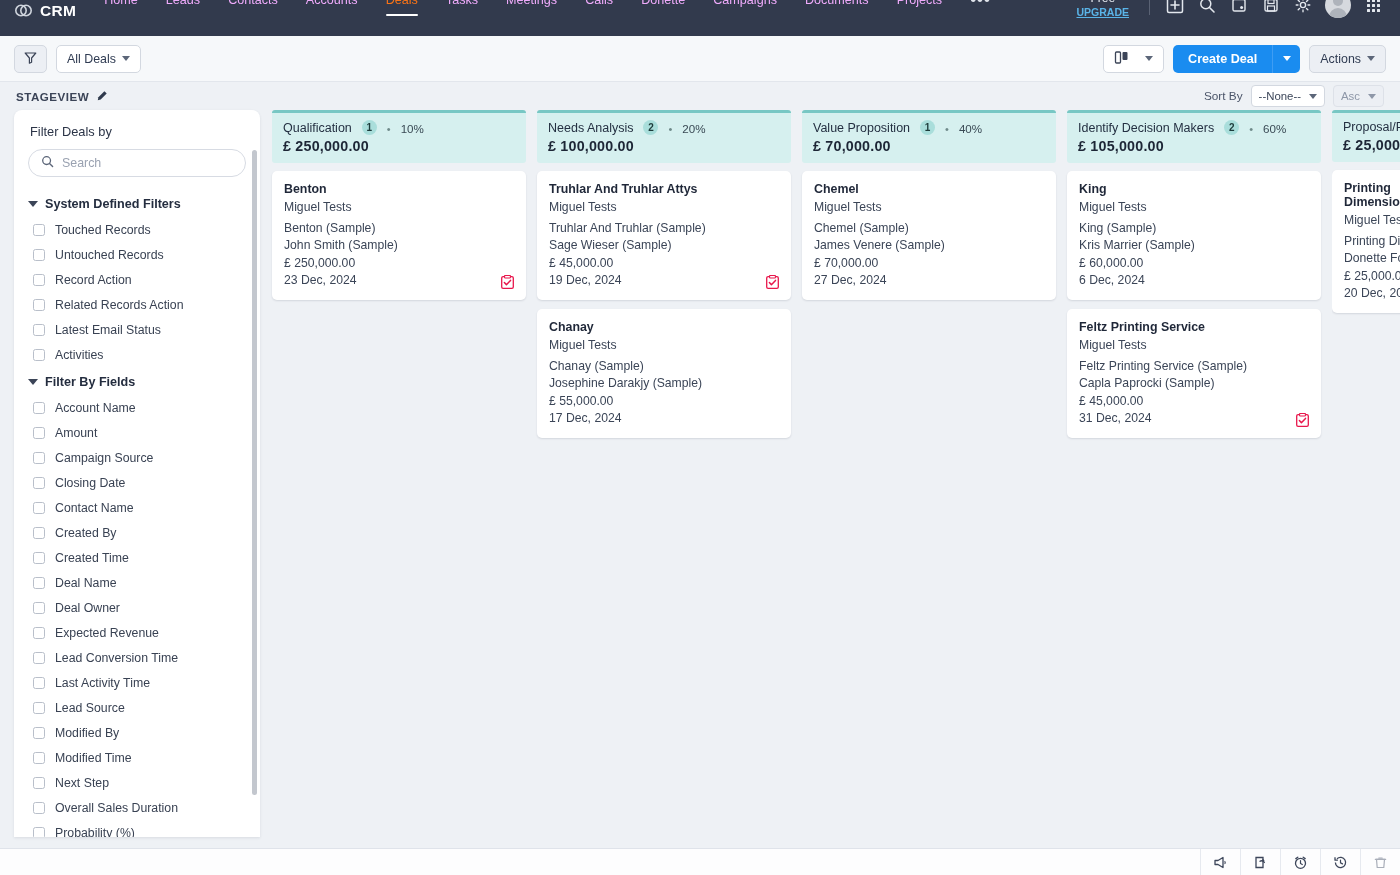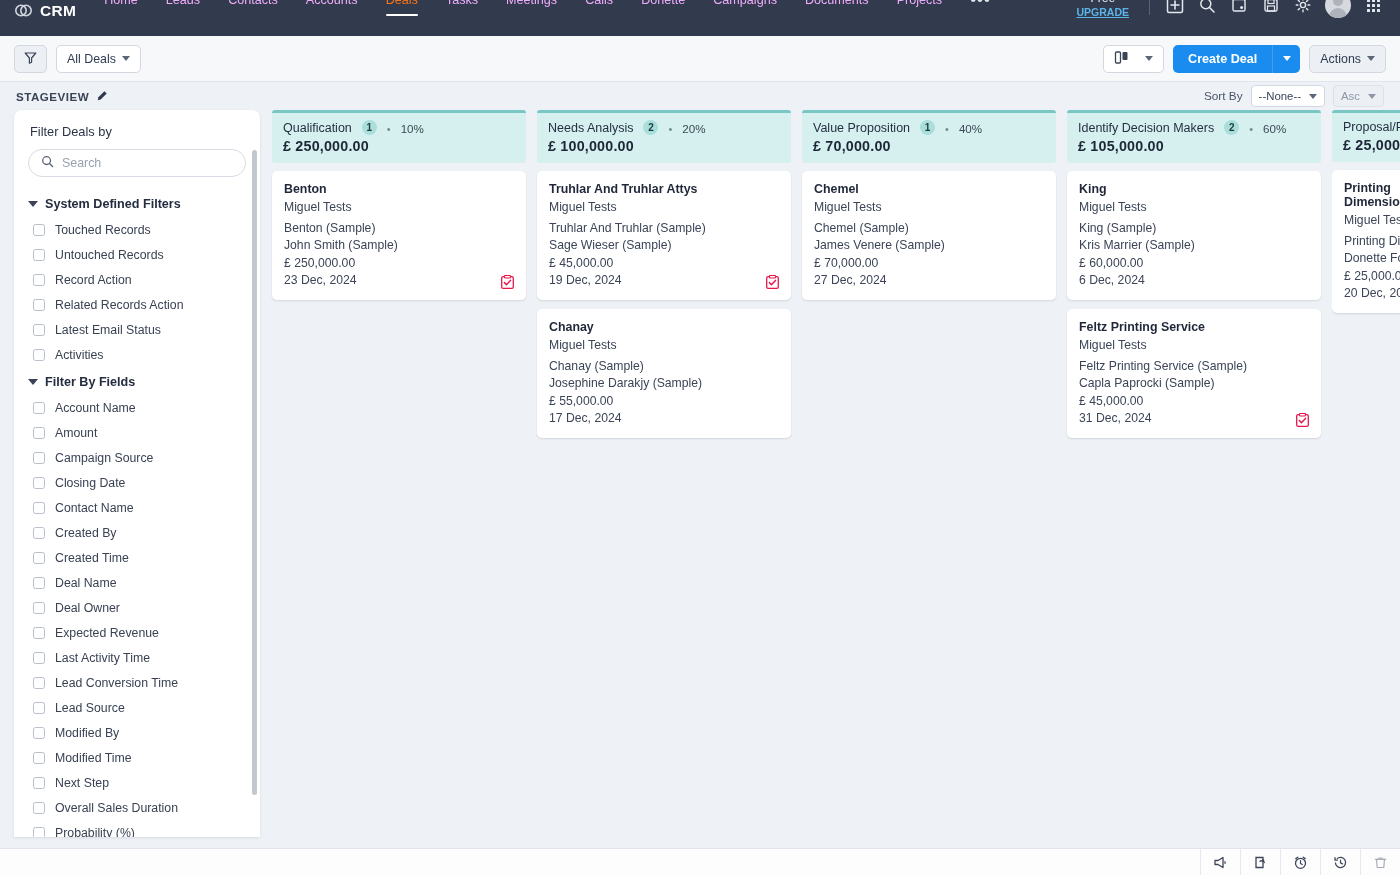--- a/index.html
+++ b/index.html
@@ -395,25 +395,25 @@
         <div class="sb-row">
           <span class="cb"></span>
           <span>Deal Owner</span>
         </div>
         <div class="sb-row">
           <span class="cb"></span>
           <span>Expected Revenue</span>
         </div>
         <div class="sb-row">
           <span class="cb"></span>
+          <span>Lead Conversion Time</span>
+        </div>
+        <div class="sb-row">
+          <span class="cb"></span>
           <span>Last Activity Time</span>
-        </div>
-        <div class="sb-row">
-          <span class="cb"></span>
-          <span>Lead Conversion Time</span>
         </div>
         <div class="sb-row">
           <span class="cb"></span>
           <span>Lead Source</span>
         </div>
         <div class="sb-row">
           <span class="cb"></span>
           <span>Modified By</span>
         </div>
         <div class="sb-row">

